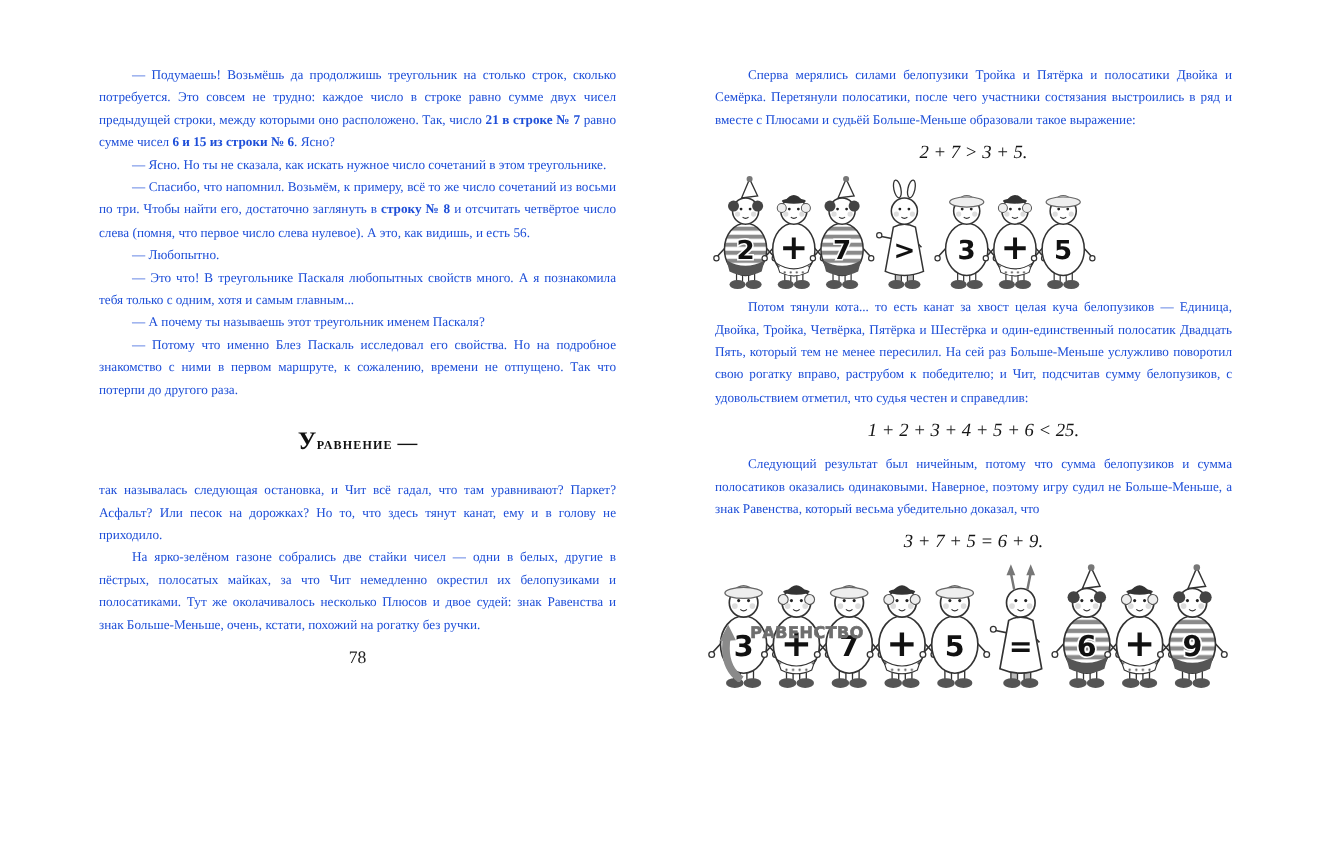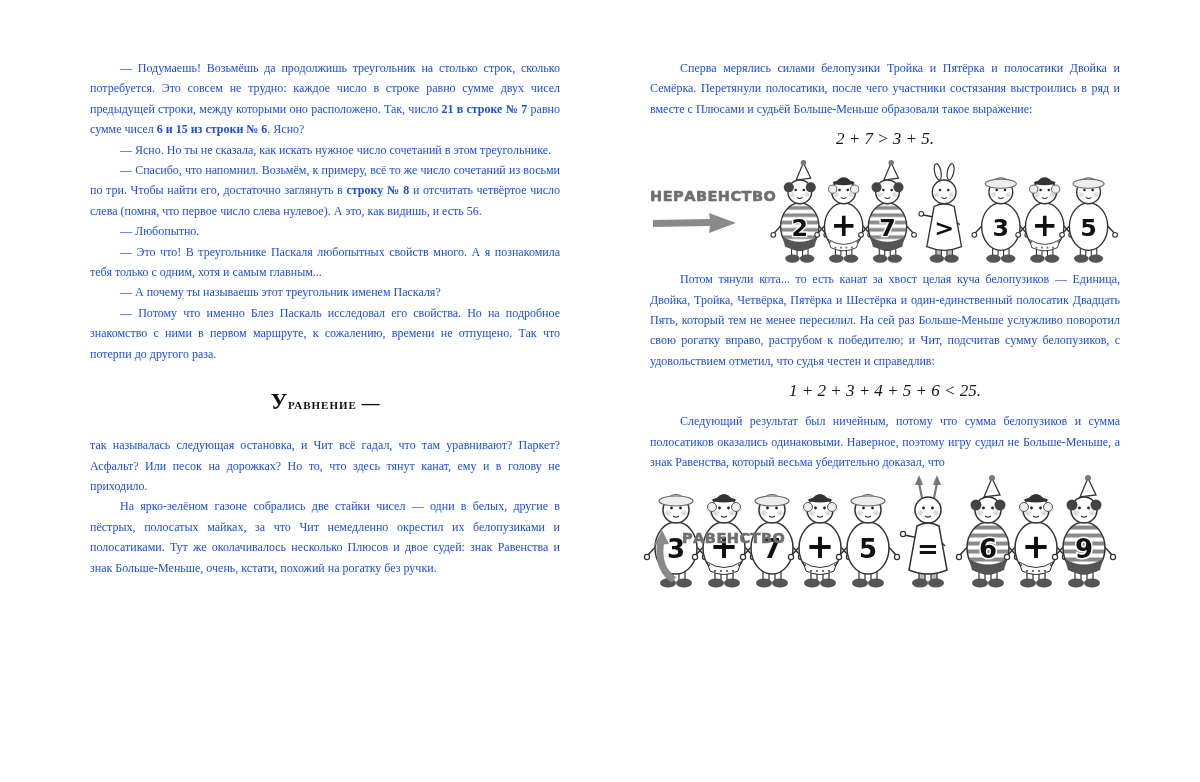--- a/index.html
+++ b/index.html
@@ -67,33 +67,28 @@
   <p class="body"><span>— Любопытно.</span></p>
   <p class="body"><span>— Это что! В треугольнике Паскаля любопытных свойств много. А я познакомила тебя только с одним, хотя и самым главным...</span></p>
   <p class="body"><span>— А почему ты называешь этот треугольник именем Паскаля?</span></p>
   <p class="body"><span>— Потому что именно Блез Паскаль исследовал его свойства. Но на подробное знакомство с ними в первом маршруте, к сожалению, времени не отпущено. Так что потерпи до другого раза.</span></p>
 
   <h2 class="heading"><span class="init">У</span><span class="rest">равнение</span><span class="dash"> —</span></h2>
 
   <p class="body noindent"><span>так называлась следующая остановка, и Чит всё гадал, что там уравнивают? Паркет? Асфальт? Или песок на дорожках? Но то, что здесь тянут канат, ему и в голову не приходило.</span></p>
   <p class="body"><span>На ярко-зелёном газоне собрались две стайки чисел — одни в белых, другие в пёстрых, полосатых майках, за что Чит немедленно окрестил их белопузиками и полосатиками. Тут же околачивалось несколько Плюсов и двое судей: знак Равенства и знак Больше-Меньше, очень, кстати, похожий на рогатку без ручки.</span></p>
 
+  <div class="pagenum">78</div>
 </div>
 
 <div class="col" id="right-col">
   <p class="body"><span>Сперва мерялись силами белопузики Тройка и Пятёрка и полосатики Двойка и Семёрка. Перетянули полосатики, после чего участники состязания выстроились в ряд и вместе с Плюсами и судьёй Больше-Меньше образовали такое выражение:</span></p>
   <div class="equation">2 + 7 &gt; 3 + 5.</div>
 
   <div class="illu-row">
-    <div class="illu-label-col">
-      <div class="hand-label">НЕРАВЕНСТВО</div>
-      <svg width="88" height="26" viewBox="0 0 88 26">
-        <path d="M3 10 L60 9 L59 3 L86 13 L59 23 L60 16 L3 17 Z" fill="#8a8a8a"></path>
-      </svg>
-    </div>
     <svg id="illu1-svg" width="348" height="106" viewBox="0 0 380 116" overflow="visible">
         <g transform="translate(30,34)">
           <path d="M -18 36 L -28 47 M 18 36 L 28 47" stroke="#333" stroke-width="1.5" fill="none"></path>
           <circle cx="-29" cy="49" r="2.6" fill="#fff" stroke="#333" stroke-width="1.2"></circle>
           <circle cx="29" cy="49" r="2.6" fill="#fff" stroke="#333" stroke-width="1.2"></circle>
           <rect x="-9" y="60" width="6" height="13" rx="2" fill="#fff" stroke="#333" stroke-width="1.2"></rect>
           <rect x="3" y="60" width="6" height="13" rx="2" fill="#fff" stroke="#333" stroke-width="1.2"></rect>
           <ellipse cx="0" cy="40" rx="21" ry="26" fill="url(#stripes)" stroke="#333" stroke-width="1.5"></ellipse>
           <path d="M -19 51 Q 0 62 19 51 L 16 62 Q 0 70 -16 62 Z" fill="#555"></path>
           <circle cx="0" cy="2" r="13" fill="#fff" stroke="#333" stroke-width="1.5"></circle>
@@ -231,20 +226,21 @@
           <text x="0" y="50" text-anchor="middle" font-family="&quot;DejaVu Sans&quot;, sans-serif" font-weight="bold" font-size="26" fill="#111">5</text>
           <ellipse cx="-8" cy="75" rx="8" ry="4.5" fill="#555"></ellipse>
           <ellipse cx="8" cy="75" rx="8" ry="4.5" fill="#555"></ellipse>
         </g>
       </svg>
   </div>
 
   <p class="body"><span>Потом тянули кота... то есть канат за хвост целая куча белопузиков — Единица, Двойка, Тройка, Четвёрка, Пятёрка и Шестёрка и один-единственный полосатик Двадцать Пять, который тем не менее пересилил. На сей раз Больше-Меньше услужливо поворотил свою рогатку вправо, раструбом к победителю; и Чит, подсчитав сумму белопузиков, с удовольствием отметил, что судья честен и справедлив:</span></p>
   <div class="equation">1 + 2 + 3 + 4 + 5 + 6 &lt; 25.</div>
   <p class="body"><span>Следующий результат был ничейным, потому что сумма белопузиков и сумма полосатиков оказались одинаковыми. Наверное, поэтому игру судил не Больше-Меньше, а знак Равенства, который весьма убедительно доказал, что</span></p>
+  <div class="equation">3 + 7 + 5 = 6 + 9.</div>
 
   <div id="illu2-wrap">
     <svg id="illu2-svg" width="470" height="116" viewBox="0 0 470 116" overflow="visible">
         <g transform="translate(26,34)">
           <path d="M -18 36 L -28 47 M 18 36 L 28 47" stroke="#333" stroke-width="1.5" fill="none"></path>
           <circle cx="-29" cy="49" r="2.6" fill="#fff" stroke="#333" stroke-width="1.2"></circle>
           <circle cx="29" cy="49" r="2.6" fill="#fff" stroke="#333" stroke-width="1.2"></circle>
           <rect x="-9" y="60" width="6" height="13" rx="2" fill="#fff" stroke="#333" stroke-width="1.2"></rect>
           <rect x="3" y="60" width="6" height="13" rx="2" fill="#fff" stroke="#333" stroke-width="1.2"></rect>
           <ellipse cx="0" cy="40" rx="21" ry="26" fill="#fff" stroke="#333" stroke-width="1.5"></ellipse>

